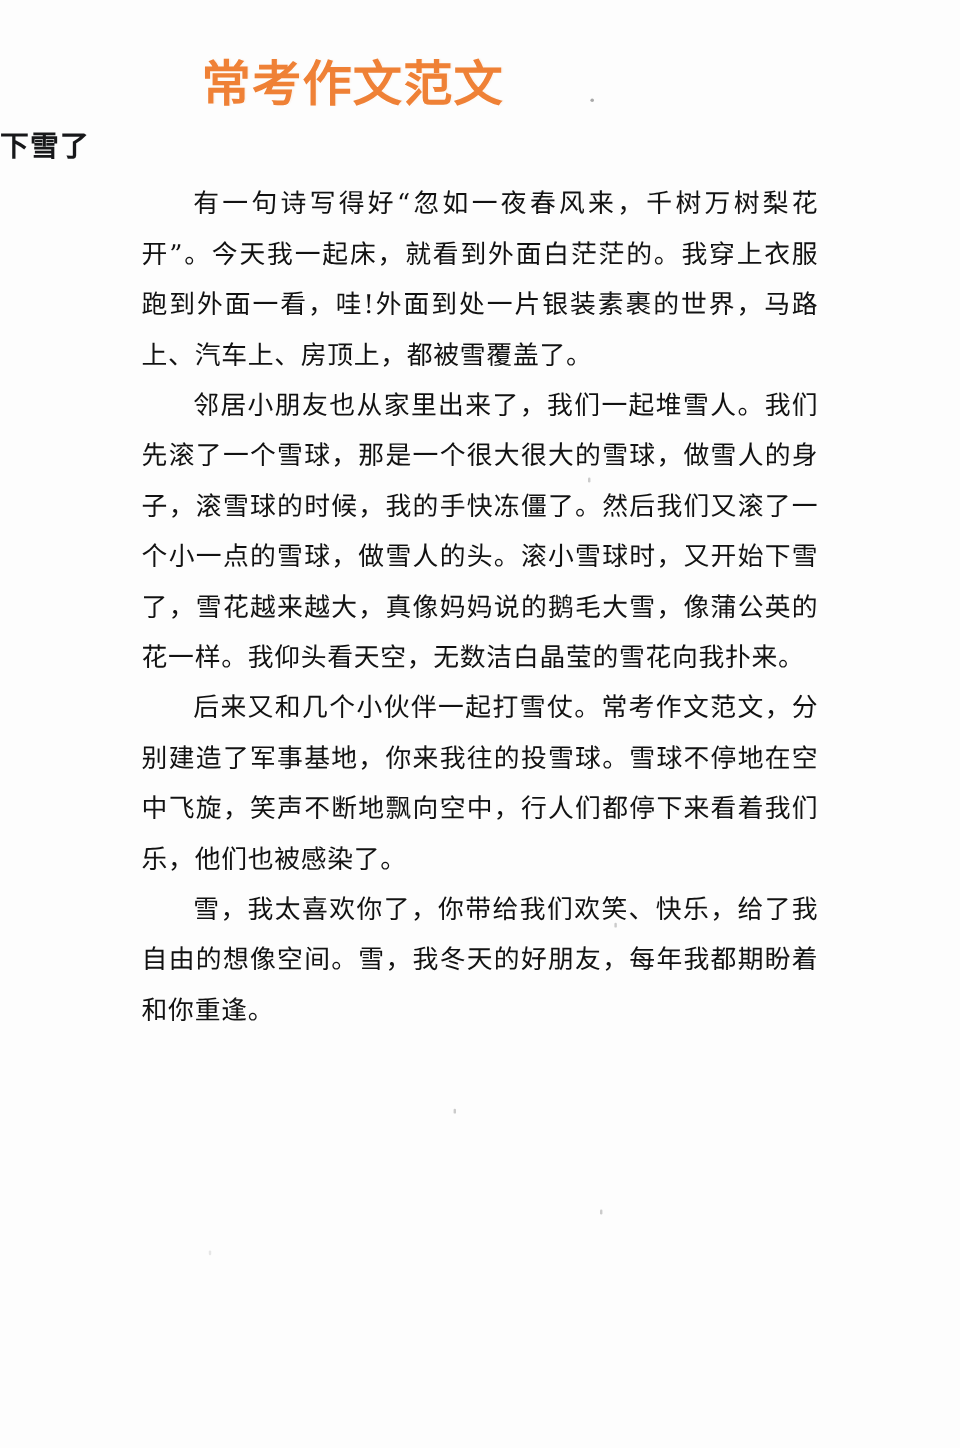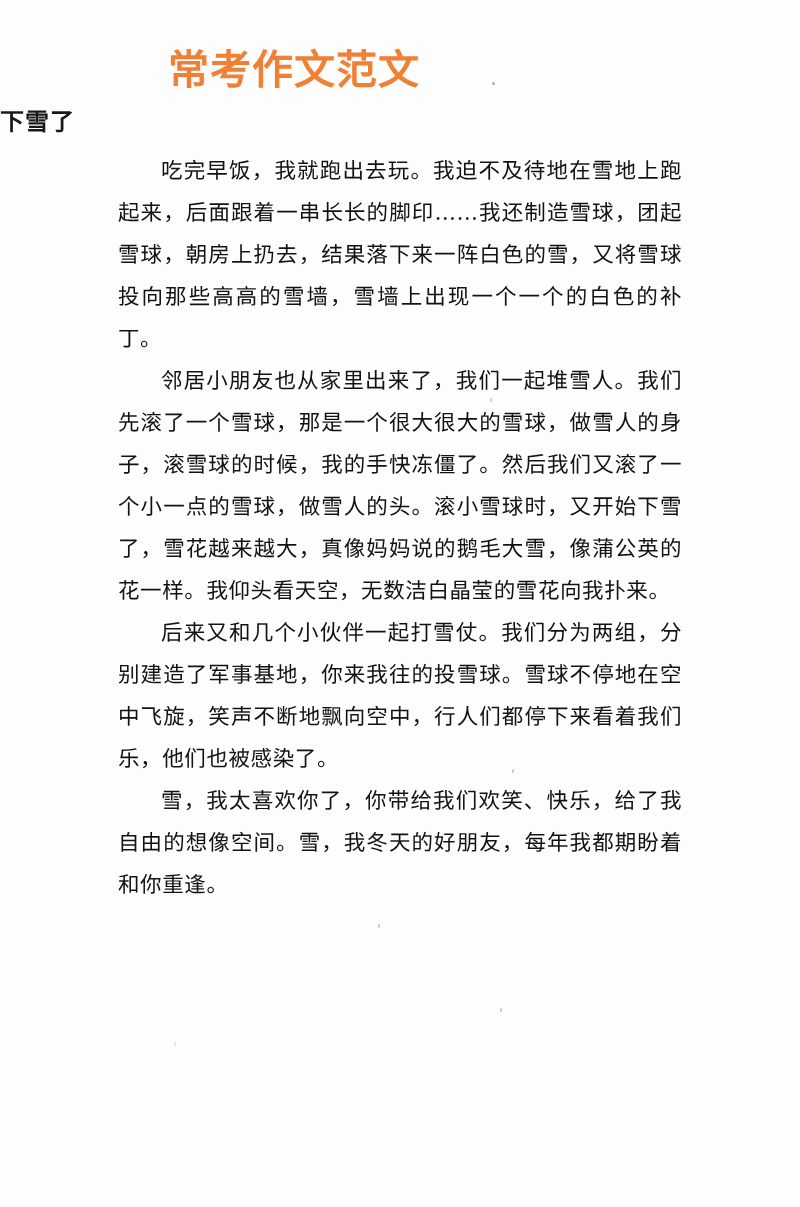--- a/index.html
+++ b/index.html
@@ -111,23 +111,23 @@
 
 <div class="page">
 
   <div class="header">
     <div class="main-title">常考作文范文</div>
     <div class="deco-dot"></div>
     <div class="sub-title">下雪了</div>
   </div>
 
   <div class="body-copy">
-    <p class="para">吃完早饭，我就跑出去玩。我迫不及待地在雪地上跑起来，后面跟着一串长长的脚印……我还制造雪球，团起雪球，朝房上扔去，结果落下来一阵白色的雪，又将雪球投向那些高高的雪墙，雪墙上出现一个一个的白色的补丁。</p>
+    <p class="para">有一句诗写得好“忽如一夜春风来，千树万树梨花开”。今天我一起床，就看到外面白茫茫的。我穿上衣服跑到外面一看，哇!外面到处一片银装素裹的世界，马路上、汽车上、房顶上，都被雪覆盖了。</p>
     <p class="para">邻居小朋友也从家里出来了，我们一起堆雪人。我们先滚了一个雪球，那是一个很大很大的雪球，做雪人的身子，滚雪球的时候，我的手快冻僵了。然后我们又滚了一个小一点的雪球，做雪人的头。滚小雪球时，又开始下雪了，雪花越来越大，真像妈妈说的鹅毛大雪，像蒲公英的花一样。我仰头看天空，无数洁白晶莹的雪花向我扑来。</p>
-    <p class="para">后来又和几个小伙伴一起打雪仗。我们分为两组，分别建造了军事基地，你来我往的投雪球。雪球不停地在空中飞旋，笑声不断地飘向空中，行人们都停下来看着我们乐，他们也被感染了。</p>
+    <p class="para">后来又和几个小伙伴一起打雪仗。常考作文范文，分别建造了军事基地，你来我往的投雪球。雪球不停地在空中飞旋，笑声不断地飘向空中，行人们都停下来看着我们乐，他们也被感染了。</p>
     <p class="para"><span>雪，我太喜欢你了，你带给我们欢笑、快乐，给了我自由的想像空间。雪，我冬天的好朋友，每年我都期盼着和你重逢。</span></p>
   </div>
 
   <div class="speck s1"></div>
   <div class="speck s2"></div>
   <div class="speck s3"></div>
   <div class="speck s4"></div>
   <div class="speck s5"></div>
 
 </div>

